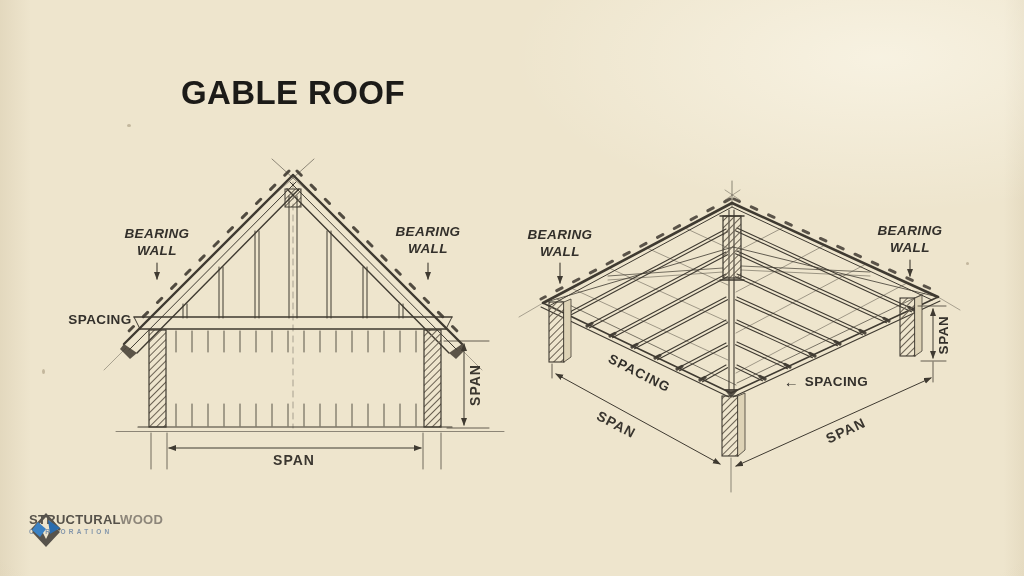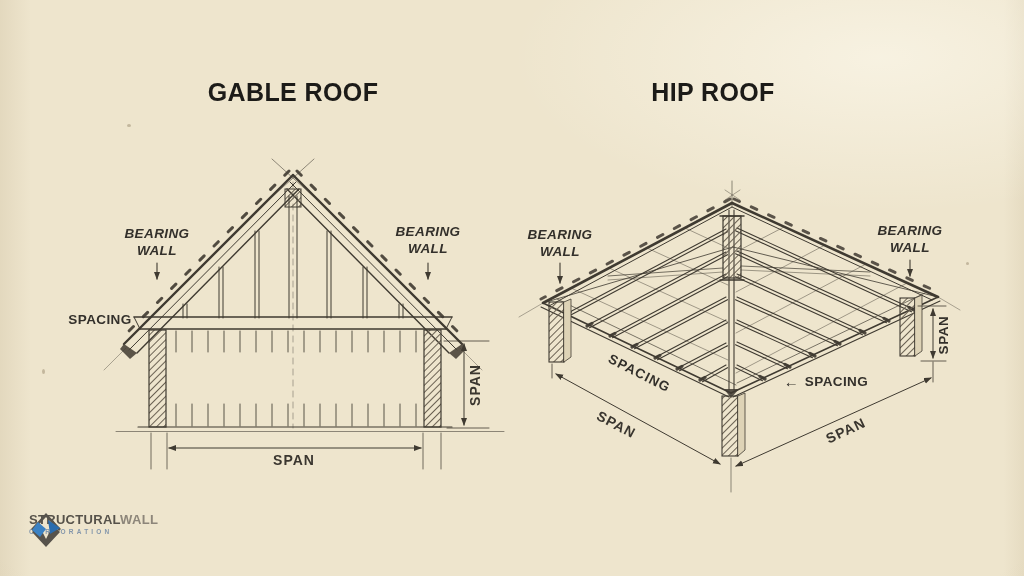--- a/index.html
+++ b/index.html
@@ -12,21 +12,21 @@
       linear-gradient(90deg, rgba(130,104,58,.10), rgba(130,104,58,0) 3%),
       linear-gradient(270deg, rgba(130,104,58,.08), rgba(130,104,58,0) 2%),
       #eee5cd;
   }
   svg{position:absolute;left:0;top:0;}
   .lbl{
     position:absolute; transform:translate(-50%,-50%);
     color:#33302b; font-weight:700; white-space:nowrap; letter-spacing:.4px;
     font-size:13.5px; line-height:1.25; text-align:center;
   }
-  .title{font-size:25px; color:#1c1b18; letter-spacing:.4px;}
+  .title{font-size:33px; color:#1c1b18; letter-spacing:.4px;}
   .bw{width:80px; white-space:normal;font-style:italic;}
   .dim{font-size:14px; letter-spacing:1px; font-weight:700; color:#3a362f;}
   .rot90ccw{transform:translate(-50%,-50%) rotate(-90deg);}
   .rotL{transform:translate(-50%,-50%) rotate(27deg);}
   .rotL2{transform:translate(-50%,-50%) rotate(28deg);}
   .rotR{transform:translate(-50%,-50%) rotate(-25deg);}
   .spacing-right{display:flex; align-items:center; gap:6px;}
   .spacing-right .arr{font-weight:400; font-size:15px; letter-spacing:0;}
   .speck{position:absolute; border-radius:50%; background:rgba(95,75,45,.30);}
   .logo{position:absolute; left:29px; top:513px; display:flex; align-items:center; gap:6px;}
@@ -270,21 +270,20 @@
       <line x1="918" y1="306" x2="946" y2="306" stroke-width="0.8"></line>
       <line x1="921" y1="361" x2="946" y2="361" stroke-width="0.8"></line>
       <line x1="933" y1="309" x2="933" y2="358" stroke-width="1" marker-start="url(#mA)" marker-end="url(#mA)"></line>
 
       <line x1="560" y1="263" x2="560" y2="283" stroke-width="1.1" marker-end="url(#mA)"></line>
       <line x1="910" y1="260" x2="910" y2="276" stroke-width="1.1" marker-end="url(#mA)"></line>
     </g>
   </svg>
 
   <div class="lbl title" style="left:293px;top:93px;">GABLE ROOF</div>
-  <div class="lbl title" style="left:713px;top:93px;">HIP ROOF</div>
 
   <div class="lbl bw" style="left:157px;top:243px;">BEARING WALL</div>
   <div class="lbl bw" style="left:428px;top:241px;">BEARING WALL</div>
   <div class="lbl" style="left:100px;top:320px;">SPACING</div>
   <div class="lbl dim" style="left:294px;top:461px;">SPAN</div>
   <div class="lbl dim rot90ccw" style="left:476px;top:385px;">SPAN</div>
 
   <div class="lbl bw" style="left:560px;top:244px;">BEARING WALL</div>
   <div class="lbl bw" style="left:910px;top:240px;">BEARING WALL</div>
   <div class="lbl rotL" style="left:639px;top:374px;letter-spacing:1px;">SPACING</div>
@@ -302,19 +301,19 @@
 
   <div class="logo">
     <svg width="34" height="36" viewBox="0 0 34 36">
       <path d="M3,17 L17,2 L31,17" fill="none" stroke="#57534c" stroke-width="2.6"></path>
       <polygon points="3,19 17,34 31,19 24,12 17,26 10,12" fill="#57534c"></polygon>
       <polygon points="9,9 17,16 11,24 3,17" fill="#3b82c4"></polygon>
       <polygon points="19,7 31,15 21,21" fill="#2a6cae"></polygon>
     </svg>
     <div class="logo-text">
       <div class="logo-line1">
-        <span class="logo-primary">STRUCTURAL</span><span class="logo-secondary">WALL</span>
+        <span class="logo-primary">STRUCTURAL</span><span class="logo-secondary">WOOD</span>
       </div>
       <div class="logo-sub">CORPORATION</div>
     </div>
   </div>
 
 </div>
 
 </body></html>

